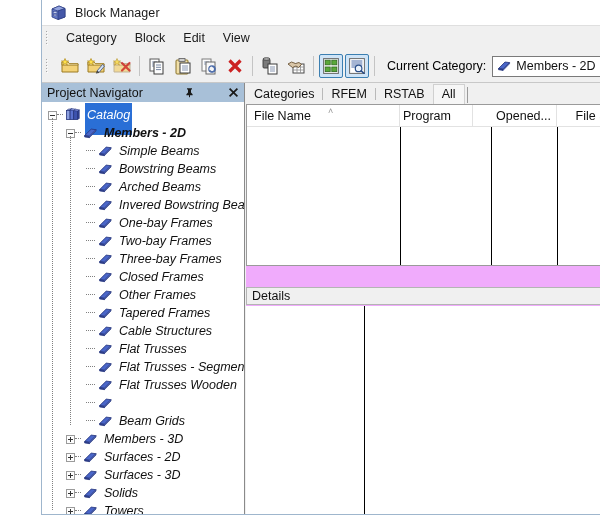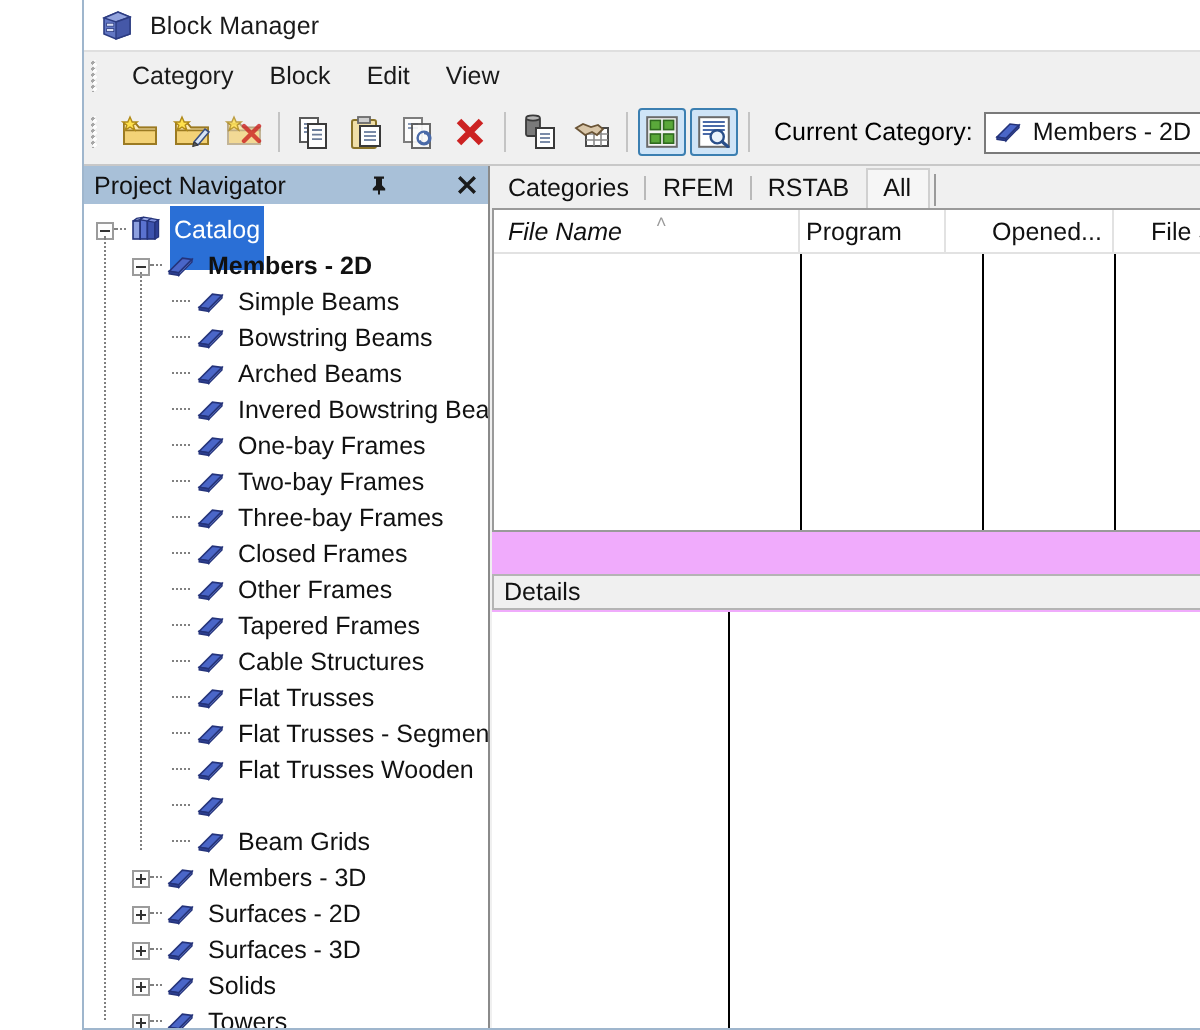--- a/index.html
+++ b/index.html
@@ -215,21 +215,21 @@
     width: 1px; height: 5px;
     background: #333;
   }
   .tnode .spacer { flex: 0 0 auto; }
   .tnode .dots {
     flex: 0 0 auto;
     height: 1px;
     border-top: 1px dotted #808080;
   }
   .tnode .node-icon { flex: 0 0 auto; display: block; margin-right: 4px; }
-  .tnode .node-label { flex: 0 0 auto; padding: 12px 2px; line-height: 15px; }
+  .tnode .node-label { flex: 0 0 auto; padding: 12px 2px; line-height: 15px; font-style: italic; }
   .tnode .node-label.selected {
     background: #2a6fd6;
     color: #ffffff;
   }
   .tnode .node-label.bold { font-weight: bold; }
   .vline {
     position: absolute;
     width: 0;
     border-left: 1px dotted #808080;
   }
@@ -804,21 +804,21 @@
         <div class="tab-div"></div>
         <div class="tab">RFEM</div>
         <div class="tab-div"></div>
         <div class="tab">RSTAB</div>
         <div class="tab selected">All</div>
         <div class="tab-tail"></div>
       </div>
 
     <div class="listview">
       <div class="lv-header" id="lv-header">
-          <div class="lv-col first" style="left: 0px; width: 153px; font-style: italic;">
+          <div class="lv-col first" style="left: 0px; width: 153px;">
             <span>File Name</span>
             <span class="sort-caret" style="left: 81px;">˄</span>
           </div>
           <div class="lv-col" style="left: 135px; width: 91px;">
             <span>Program</span>
           </div>
           <div class="lv-col" style="left: 244px; width: 66px;">
             <span>Opened...</span>
           </div>
           <div class="lv-col" style="left: 310px; width: 86px;">

